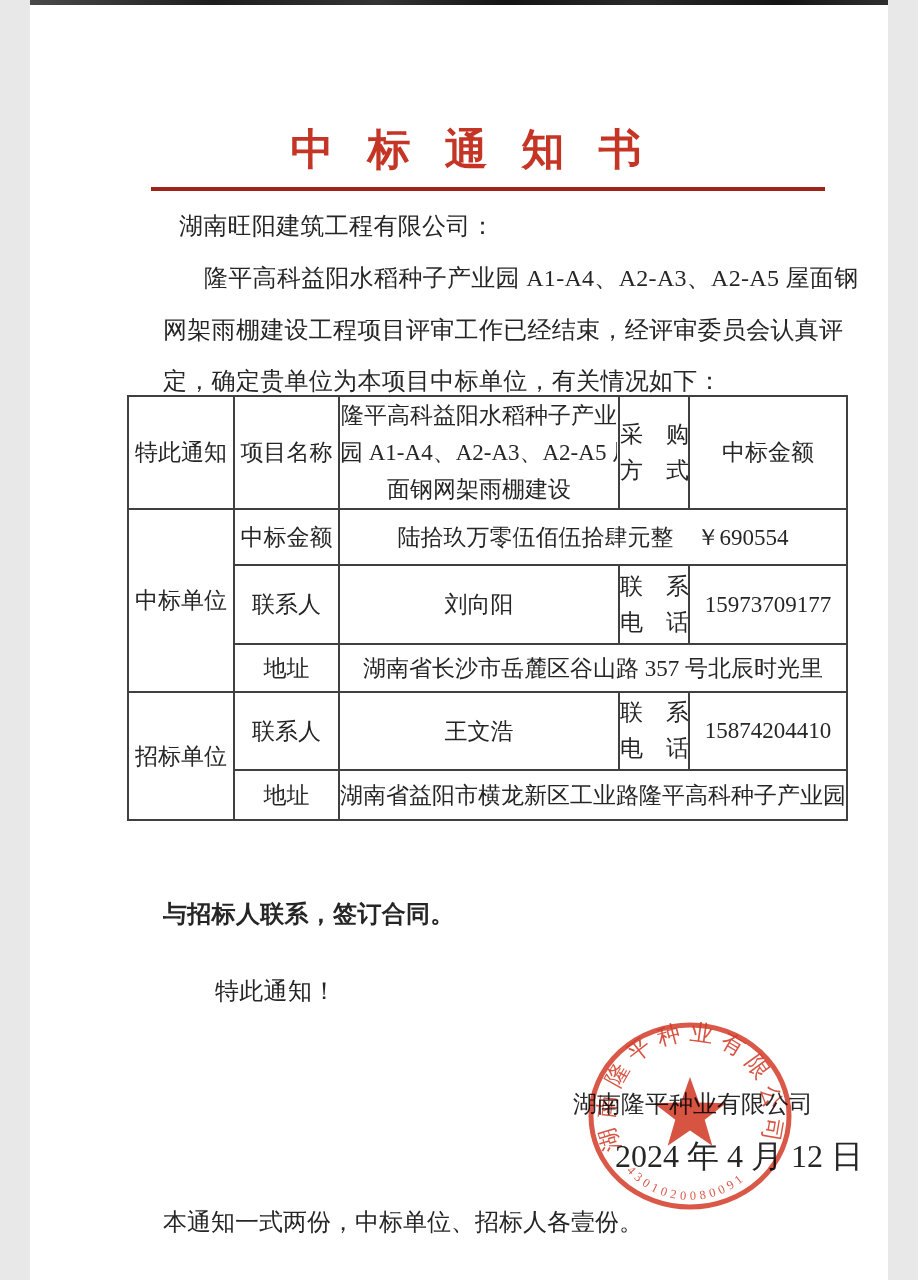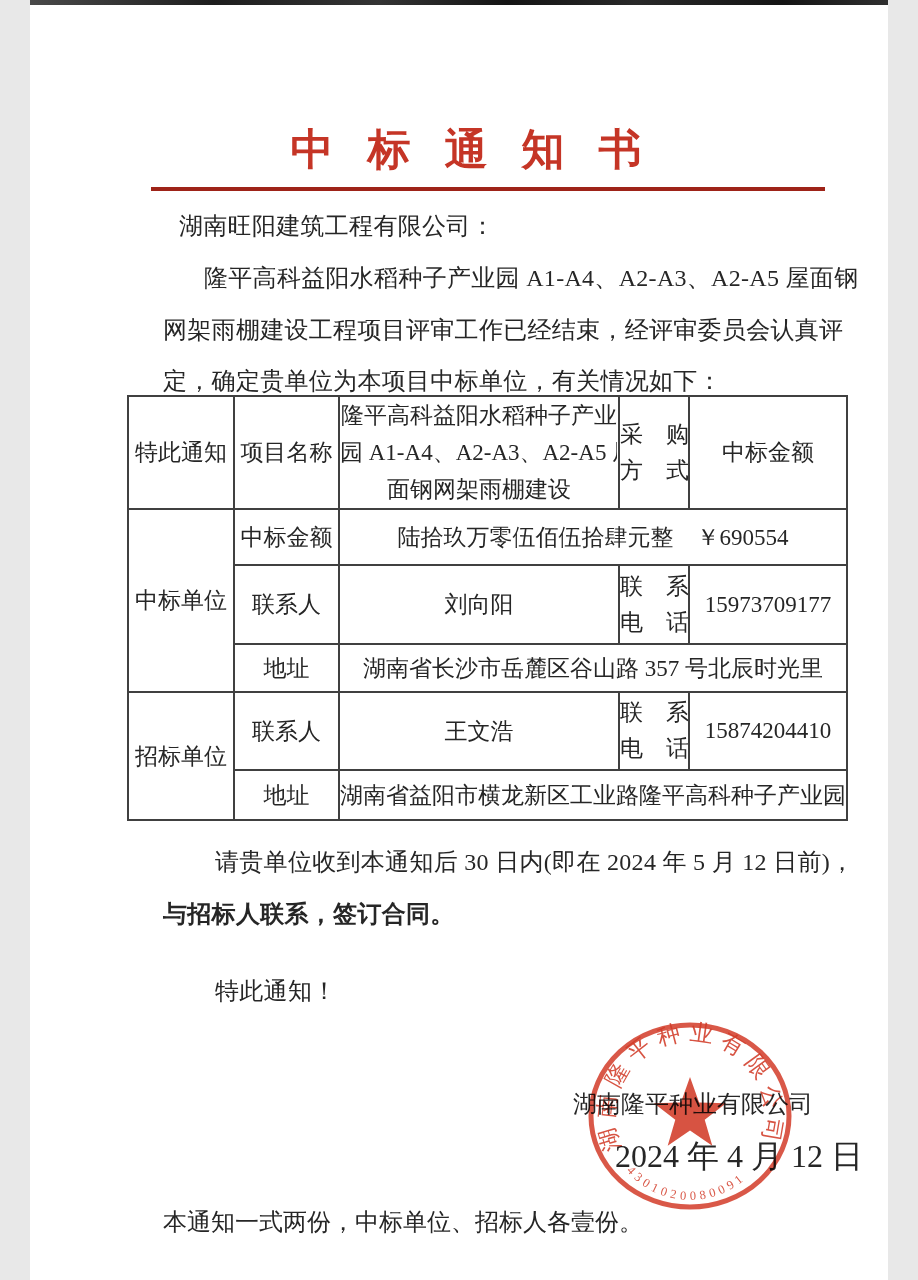--- a/index.html
+++ b/index.html
@@ -131,21 +131,20 @@
       </td>
       <td>15874204410</td>
     </tr>
     <tr style="height:50px">
       <td>地址</td>
       <td colspan="3" class="nowrap">湖南省益阳市横龙新区工业路隆平高科种子产业园</td>
     </tr>
   </tbody>
     </table>
 
-  <div class="abs body-text closing-1">请贵单位收到本通知后 30 日内(即在 2024 年 5 月 12 日前)，</div>
   <div class="abs body-text closing-2">与招标人联系，签订合同。</div>
   <div class="abs body-text notice">特此通知！</div>
 
   <div class="abs sig-company">湖南隆平种业有限公司</div>
   <div class="abs sig-date">2024 年 4 月 12 日</div>
 
   <svg class="abs stamp" width="216" height="200" viewBox="0 0 216 200">
     <defs>
       <path id="arcTop" d="M 39.1 130.1 A 76 76 0 1 1 176.9 130.1" fill="none"></path>
       <path id="arcBottom" d="M 41.8 149.7 A 84 84 0 0 0 174.2 149.7" fill="none"></path>

